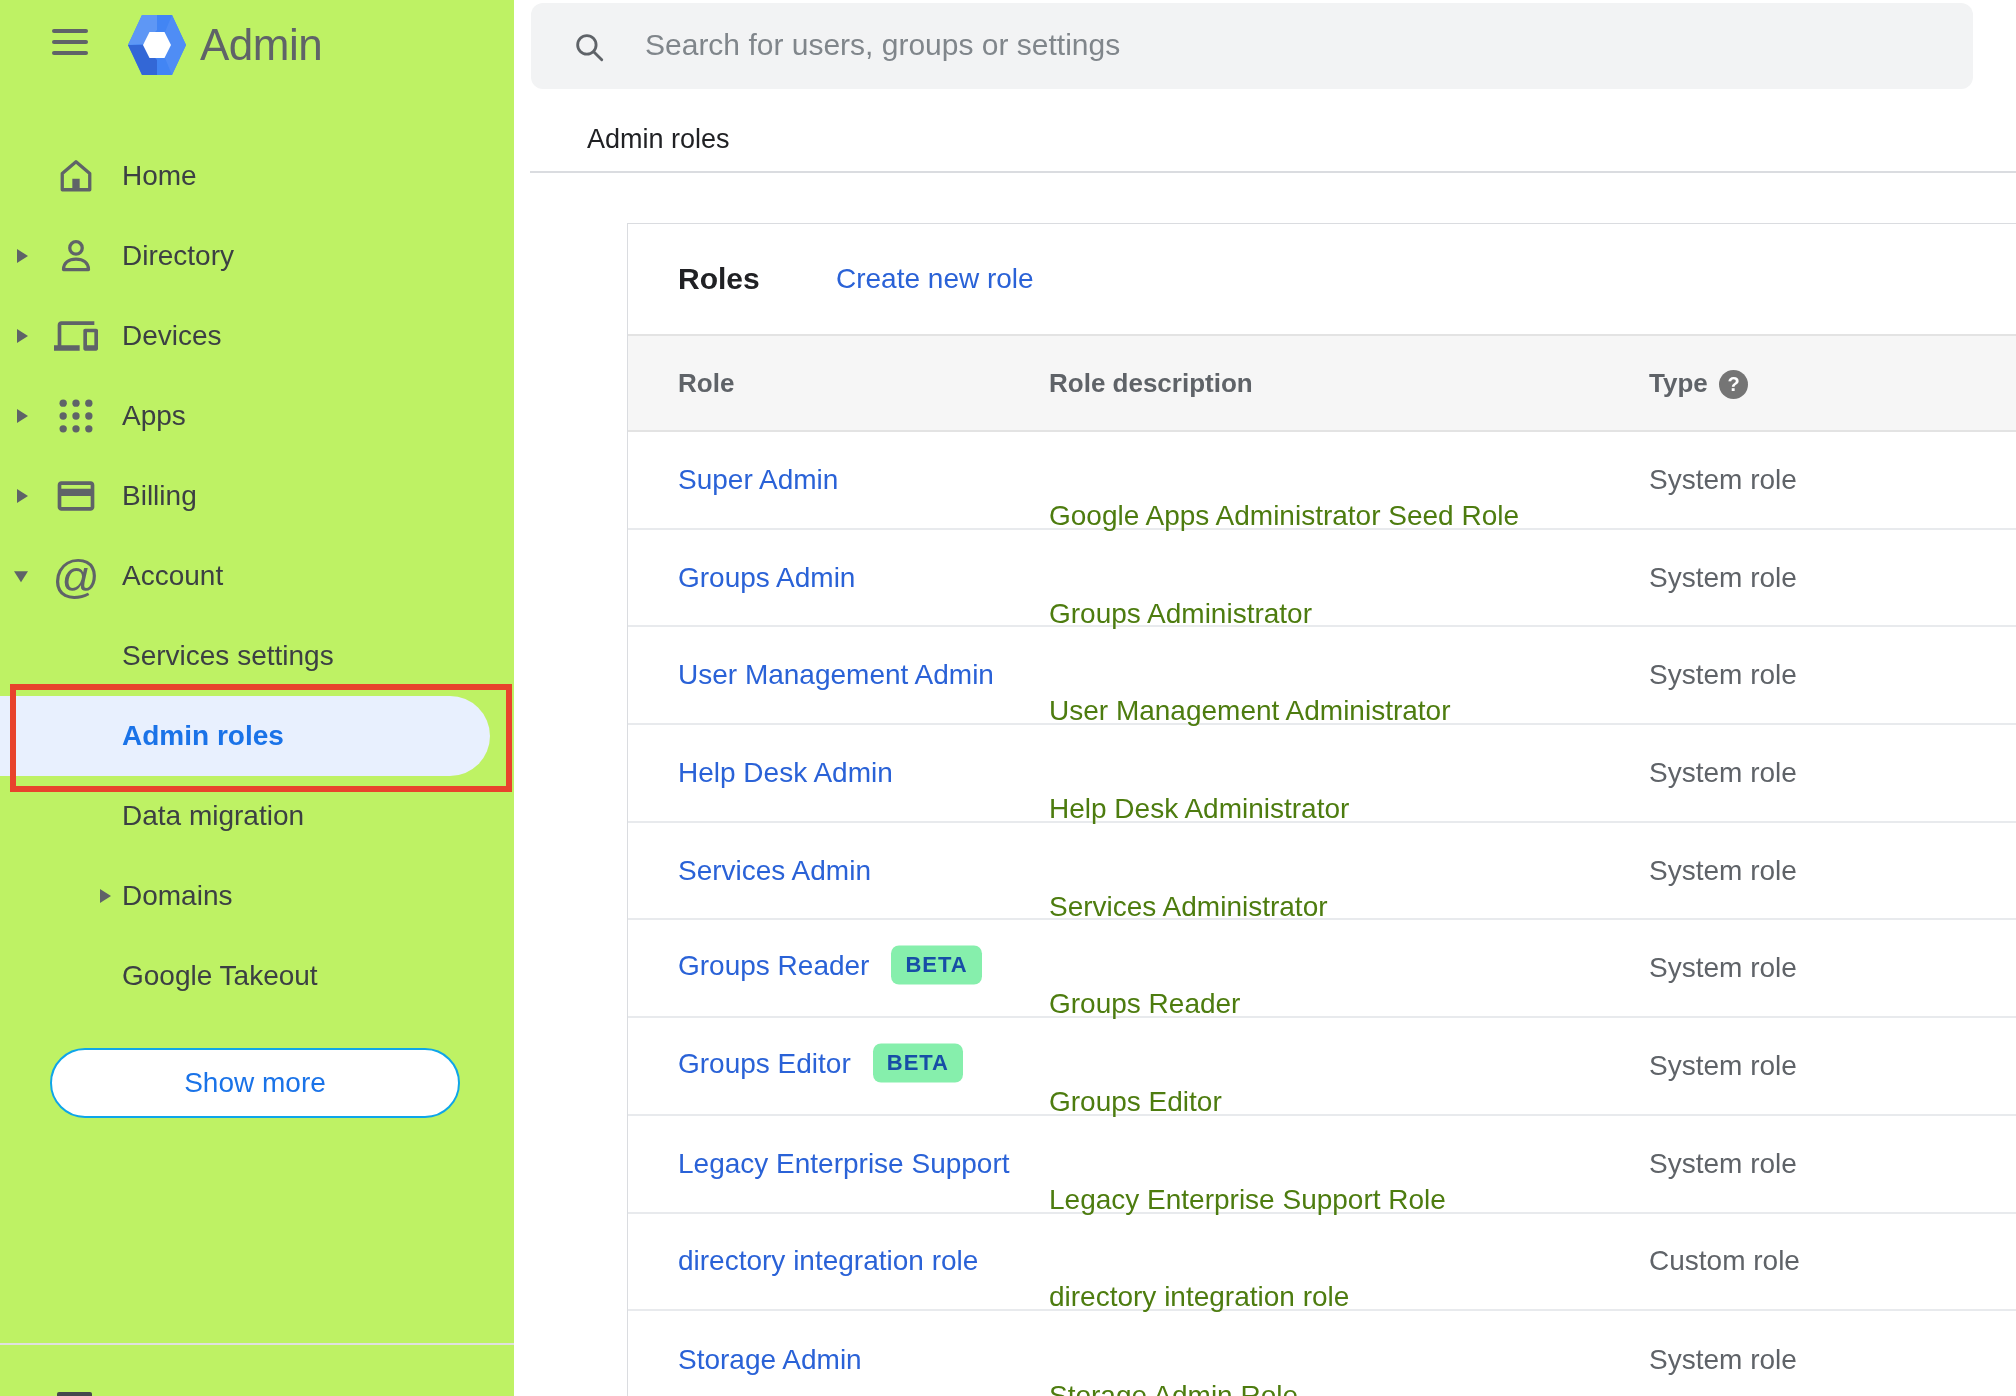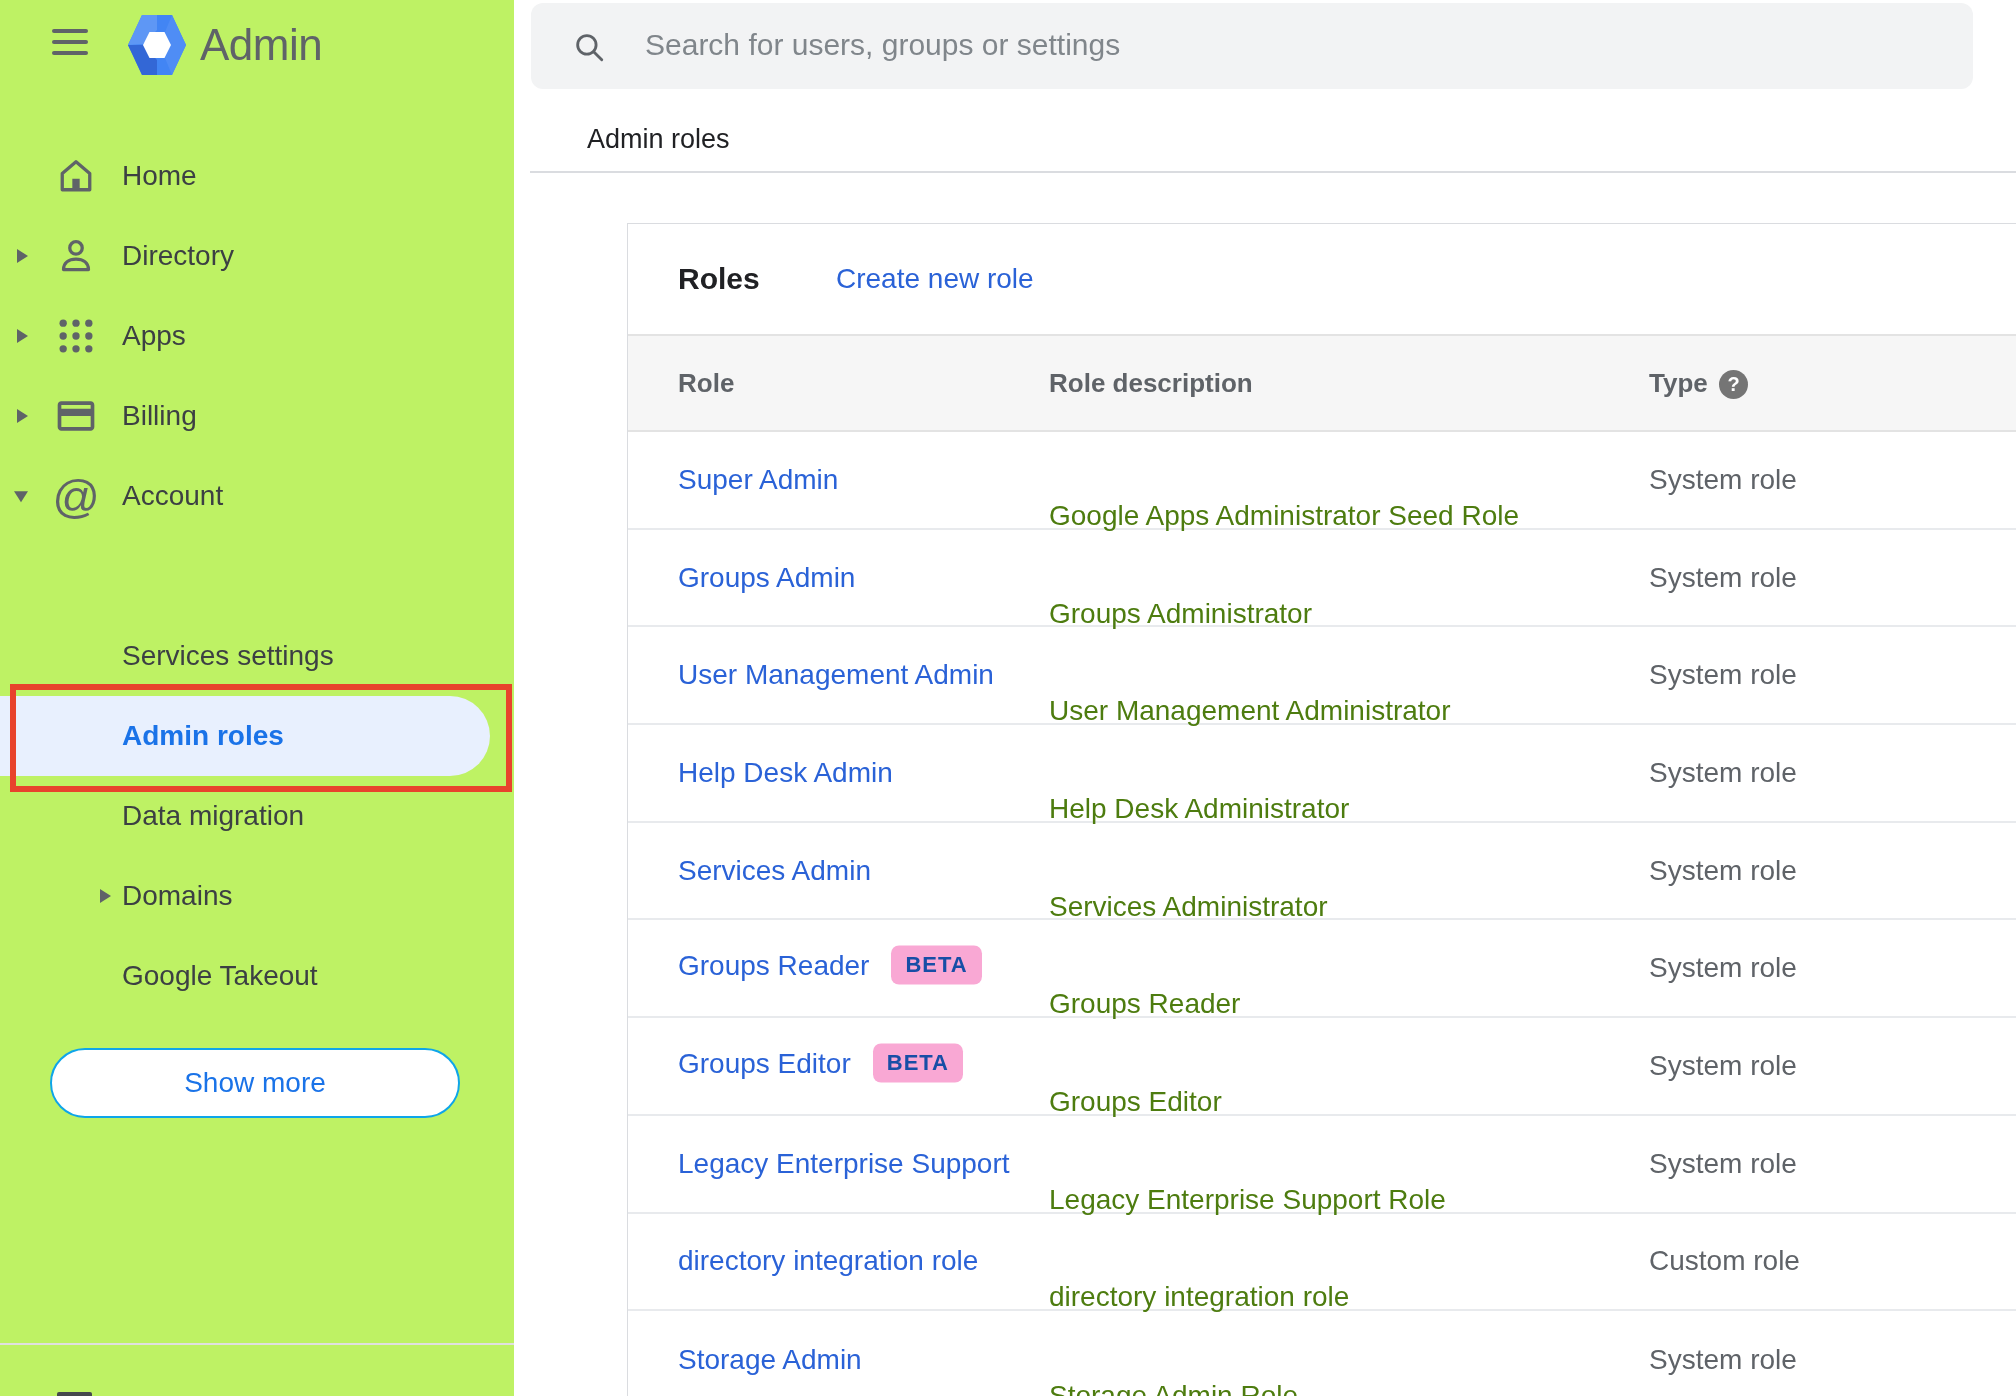--- a/index.html
+++ b/index.html
@@ -62,21 +62,21 @@
   .help-icon{position:absolute;left:1091px;top:34px;width:29px;height:29px;border-radius:50%;
     background:#757575;color:#fff;display:flex;align-items:center;justify-content:center;
     font-size:20px;font-weight:bold;cursor:pointer;}
   .rows{position:absolute;left:0;top:208px;width:1410px;}
   .trow{position:relative;width:1410px;height:97.7px;}
   .trow:not(:last-child){border-bottom:2px solid #e8eaed;box-sizing:border-box;}
   .cell{position:absolute;top:50%;transform:translateY(-50%);white-space:nowrap;font-size:28px;}
   .cell.role{left:50px;color:#2a62d7;cursor:pointer;}
   .cell.desc{left:421px;color:#4d7c0f;margin-top:36px;}
   .cell.type{left:1021px;color:#5f6368;}
-  .beta-badge{display:inline-block;margin-left:22px;padding:6px 14px 7px;background:#f9a8d4;border-radius:8px;
+  .beta-badge{display:inline-block;margin-left:22px;padding:6px 14px 7px;background:#86efac;border-radius:8px;
     font-size:22px;font-weight:bold;letter-spacing:1px;color:#174ea6;transform:translateY(-3px);}
 </style>
 </head>
 <body>
 
 <div class="sidebar">
   <div class="hamburger">
       <span></span>
       <span></span>
       <span></span>
@@ -103,20 +103,29 @@
       </div>
       <div class="nav-item">
         <span class="tri-right"></span>
         <span class="icon">
           <svg width="44" height="44" viewBox="0 0 24 24" fill="none" stroke="#5f6368" stroke-width="1.8">
             <circle cx="12" cy="7.6" r="3.4"></circle>
             <path d="M5.2 19.4h13.6c0-3.8-3-5.7-6.8-5.7s-6.8 1.9-6.8 5.7z" stroke-linejoin="round"></path>
           </svg>
         </span>
         <span class="lbl">Directory</span>
+      </div>
+      <div class="nav-item">
+        <span class="tri-right"></span>
+        <span class="icon">
+          <svg width="44" height="44" viewBox="0 0 24 24" fill="#5f6368">
+            <path d="M4 6h18V4H4c-1.1 0-2 .9-2 2v11H0v3h14v-3H4V6zm19 2h-6c-.55 0-1 .45-1 1v10c0 .55.45 1 1 1h6c.55 0 1-.45 1-1V9c0-.55-.45-1-1-1zm-1 9h-4v-7h4v7z"></path>
+          </svg>
+        </span>
+        <span class="lbl">Devices</span>
       </div>
       <div class="nav-item">
         <span class="tri-right"></span>
         <span class="icon">
           <svg width="44" height="44" viewBox="0 0 24 24" fill="#5f6368">
             <circle cx="5" cy="5" r="2"></circle>
             <circle cx="12" cy="5" r="2"></circle>
             <circle cx="19" cy="5" r="2"></circle>
             <circle cx="5" cy="12" r="2"></circle>
             <circle cx="12" cy="12" r="2"></circle>

